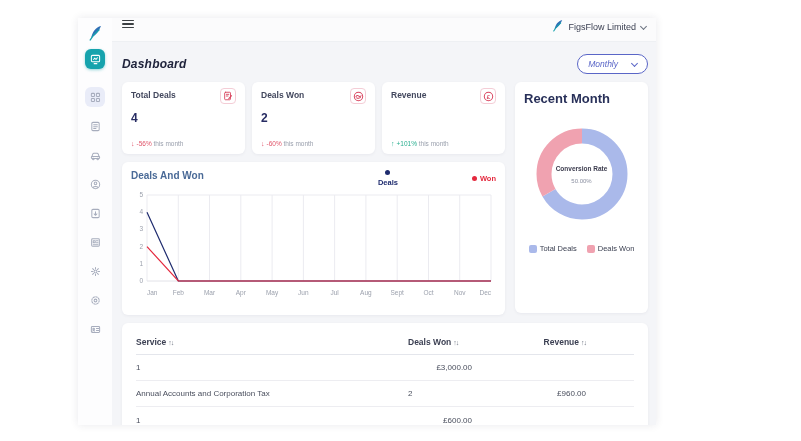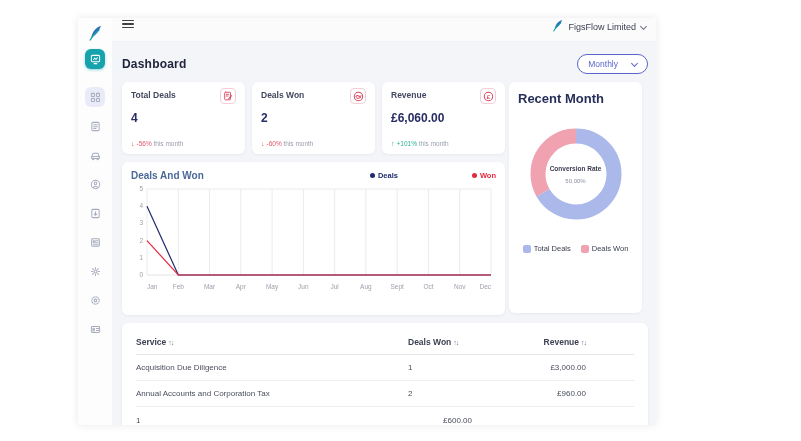--- a/index.html
+++ b/index.html
@@ -25,28 +25,28 @@
     padding:0 10px; z-index:2;gap:14px; }
   .hamburger { width:12px; cursor:pointer; }
   .hamburger span { display:block; height:1.4px; background:#3c4043; margin:2px 0; border-radius:1px; }
   .account { display:flex; align-items:center; gap:5px; cursor:pointer; }
   .account-name { font-size:9px; color:#3a3f51; }
   .chev { width:5px; height:5px; border-right:1.2px solid #6b7280; border-bottom:1.2px solid #6b7280;
     transform:rotate(45deg); margin-top:-2px; }
 
   
   .main { position:absolute; left:34px; top:24px; right:0; bottom:0; padding:12px 8px 0 10px; overflow:hidden; }
-  .title-row { display:flex; align-items:center; justify-content:space-between; height:20px; margin-bottom:8px; }
+  .title-row { display:flex; align-items:center; justify-content:space-between; height:20px; margin-bottom:8px;font-style:italic; }
   .page-title { font-size:12px; font-weight:bold; color:#20243c; letter-spacing:.2px; }
   .period-pill { display:flex; align-items:center; gap:14px; border:1px solid #5a66c7; background:#fff;
     border-radius:11px; padding:4px 10px; cursor:pointer; }
   .period-pill .label { font-size:8.5px; color:#5a66c7; }
   .period-pill .chev { border-color:#5a66c7; }
 
-  .content-grid { display:grid; grid-template-columns:383px 133px; gap:4px; }
+  .content-grid { display:grid; grid-template-columns:383px 133px; gap:10px; }
   .left-col { display:flex; flex-direction:column; }
 
   .stats-row { display:flex; gap:7px; }
   .stat-card { width:123px; height:72px; background:#fff; border-radius:6px; box-shadow:0 1px 3px rgba(50,50,90,.06);
     padding:8px 9px; position:relative; }
   .stat-head { display:flex; justify-content:space-between; align-items:flex-start; }
   .stat-title { font-size:8.5px; color:#43485e; font-weight:bold; }
   .stat-icon { width:16px; height:16px; border:1px solid #f4cdd6; border-radius:4px; display:flex;
     align-items:center; justify-content:center; color:#d9455f; background:#fff; margin-top:-2px; }
   .stat-value { font-size:12px; font-weight:bold; color:#272c63; margin-top:7px; }
@@ -259,33 +259,32 @@
               <div class="stat-card">
     <div class="stat-head">
       <span class="stat-title">Revenue</span>
       <span class="stat-icon">
                     <svg width="11" height="11" viewBox="0 0 12 12">
                       <circle cx="6" cy="6" r="4.6" fill="none" stroke="currentColor" stroke-width="1.1" stroke-linecap="round" stroke-linejoin="round"></circle>
                       <text x="6" y="8.4" text-anchor="middle" font-size="6.5" fill="currentColor" stroke="none" font-weight="bold">£</text>
                     </svg>
                   </span>
     </div>
-    <div class="stat-value">£6,060.00</div>
     <div class="stat-change up">
       <span class="arrow">↑</span>
       <span><span class="pct">+101%</span><span class="suffix"> this month</span></span>
     </div>
               </div>
             </div>
 
           <div class="chart-card">
             <div class="chart-head">
               <div class="chart-title">Deals And Won</div>
               <div class="legend" id="line-legend">
-                  <div class="legend-item" style="color: rgb(30, 43, 110);">
+                  <div class="legend-item" style="color: rgb(30, 43, 110); flex-direction: column;">
                     <span class="legend-dot" style="background:#1e2b6e"></span>
                     <span>Deals</span>
                   </div>
                   <div class="legend-item" style="color: rgb(228, 41, 62); margin-left: 48px;">
                     <span class="legend-dot" style="background:#e4293e"></span>
                     <span>Won</span>
                   </div>
                 </div>
             </div>
             <div id="line-chart"><svg width="365" height="118" viewBox="0 0 365 118">
@@ -353,21 +352,20 @@
       </div>
 
       <div class="table-card">
         <div id="services-table">
             <div class="t-row t-head">
               <div><span>Service</span><span class="sort">↑↓</span></div>
               <div><span>Deals Won</span><span class="sort">↑↓</span></div>
               <div class="rev"><span>Revenue</span><span class="sort">↑↓</span></div>
             </div>
             <div class="t-row">
-              <div class="t-cell">Acquisition Due Diligence</div>
               <div class="t-cell">1</div>
               <div class="t-cell rev">£3,000.00</div>
             </div>
             <div class="t-row">
               <div class="t-cell">Annual Accounts and Corporation Tax</div>
               <div class="t-cell">2</div>
               <div class="t-cell rev">£960.00</div>
             </div>
             <div class="t-row">
               <div class="t-cell">1</div>

